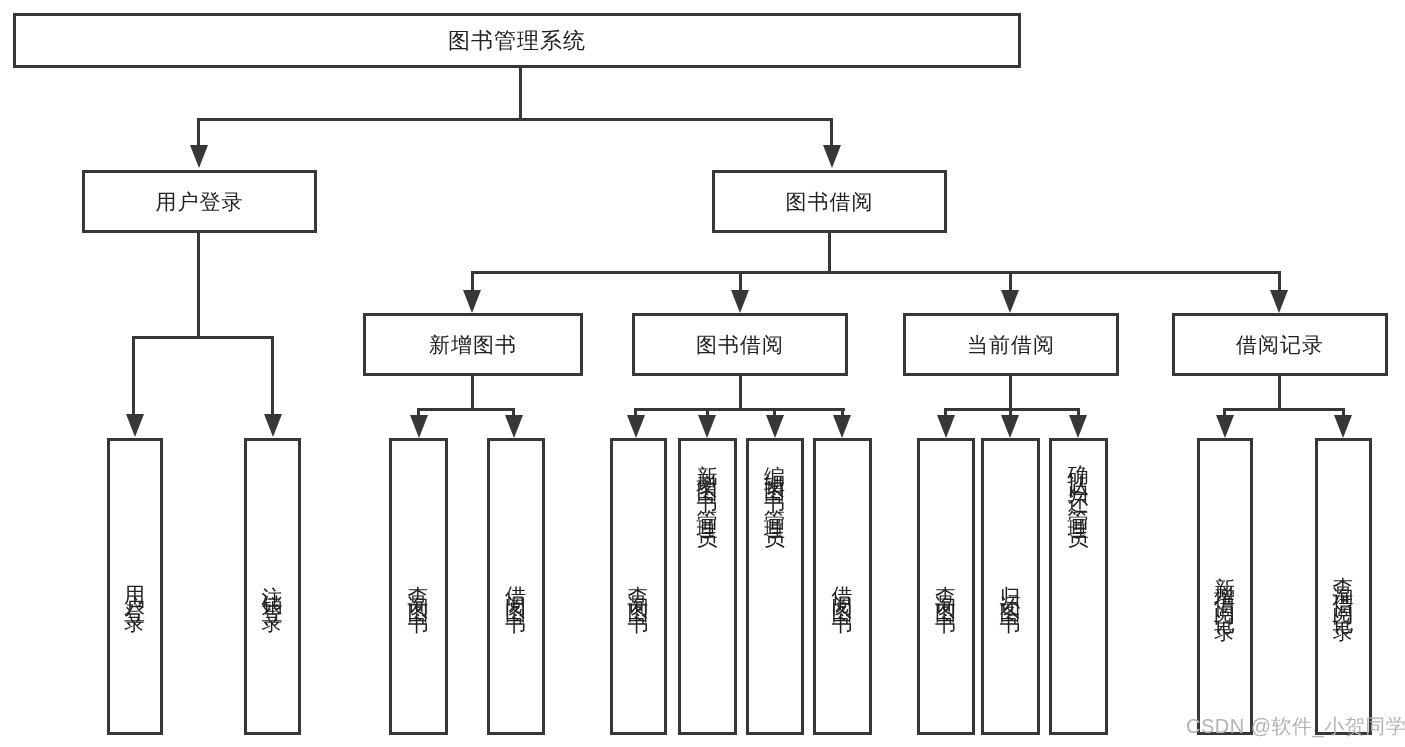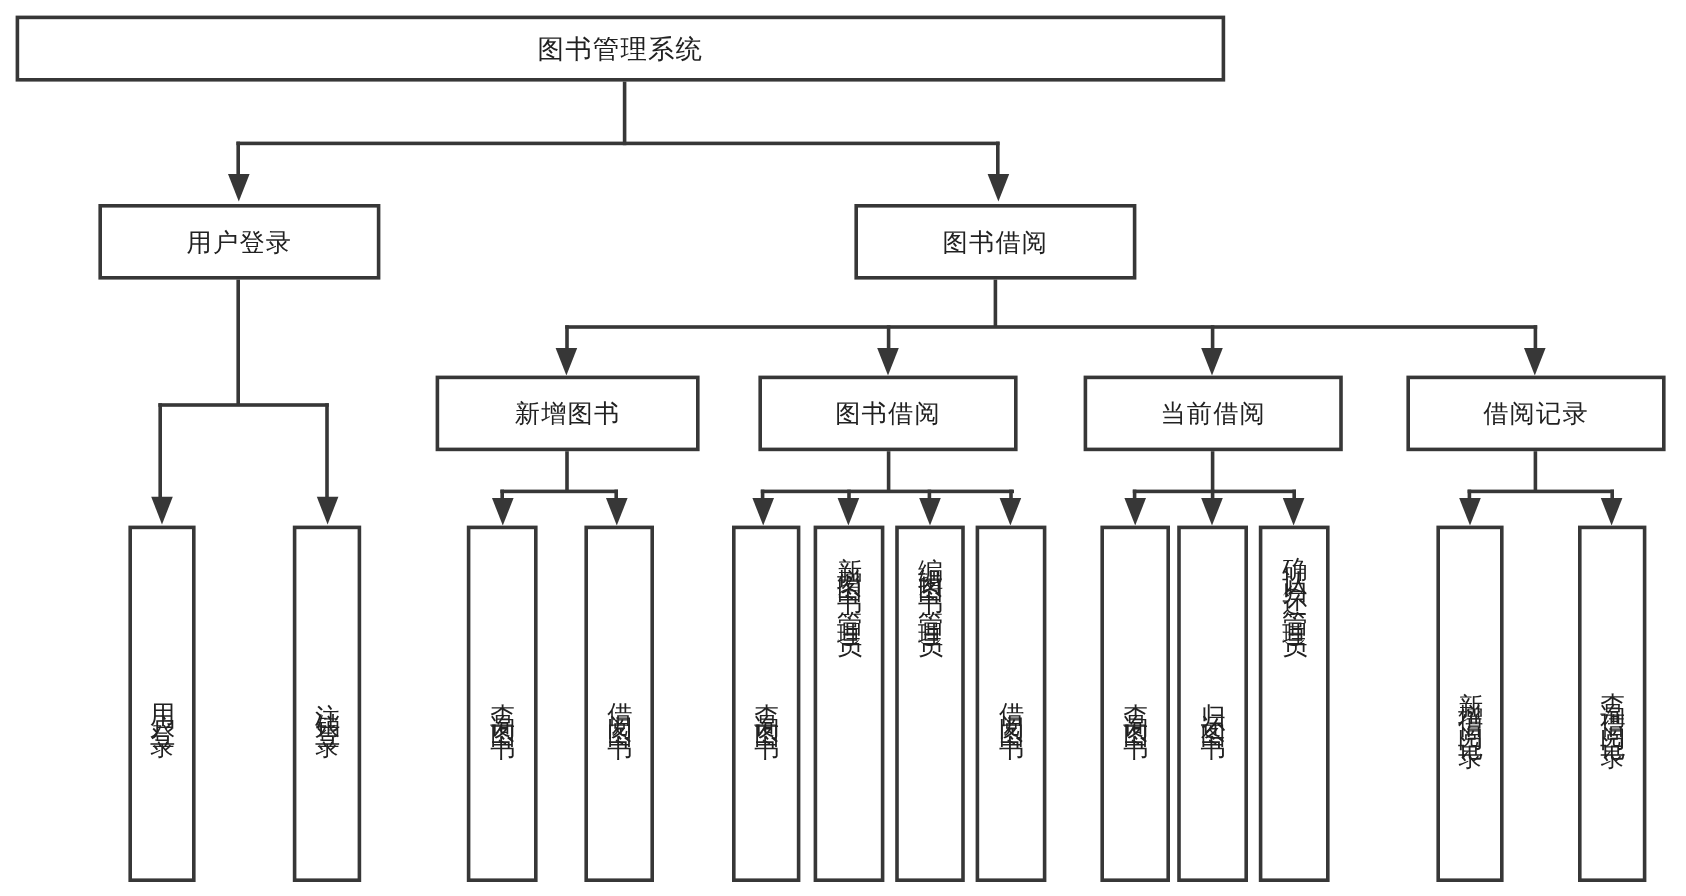--- a/index.html
+++ b/index.html
@@ -156,14 +156,15 @@
     <span>确认归还（管理员）</span>
   </div>
 
   <div class="box v" style="left:1197px;top:438px;width:56px;height:297px">
     <span>新增借阅记录</span>
   </div>
   <div class="box v" style="left:1315px;top:438px;width:57px;height:297px">
     <span>查询借阅记录</span>
   </div>
 
+  <div class="watermark">CSDN @软件_小贺同学</div>
 
 </div>
 
 </body></html>

